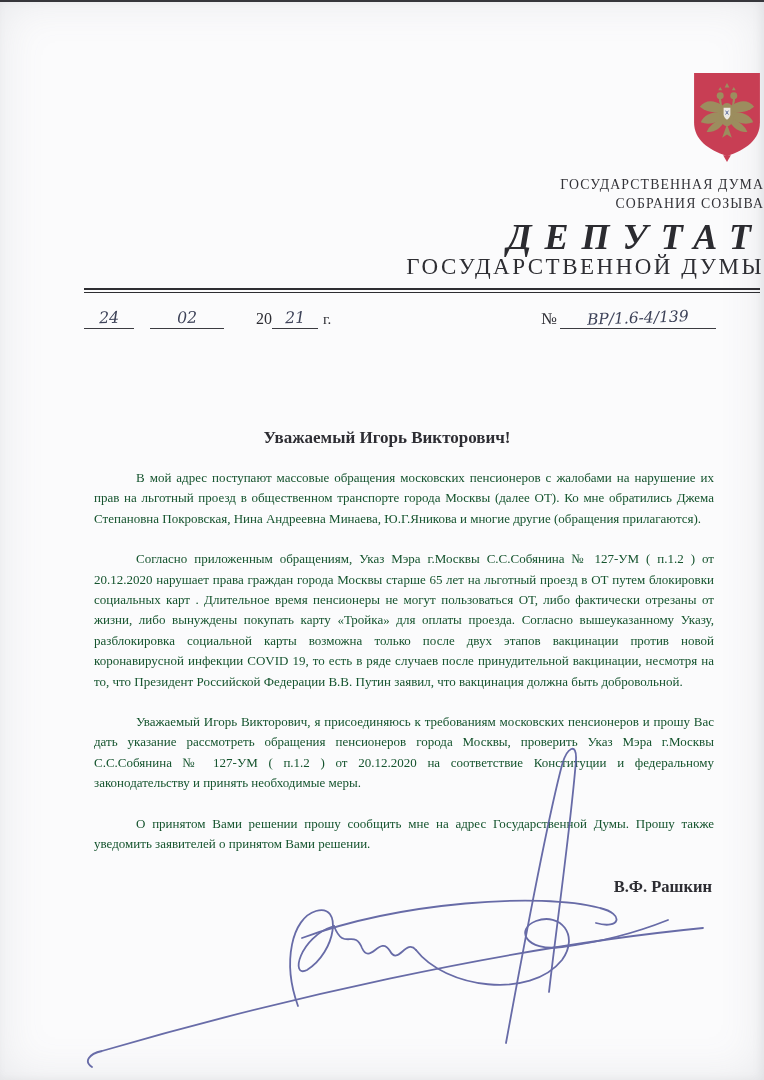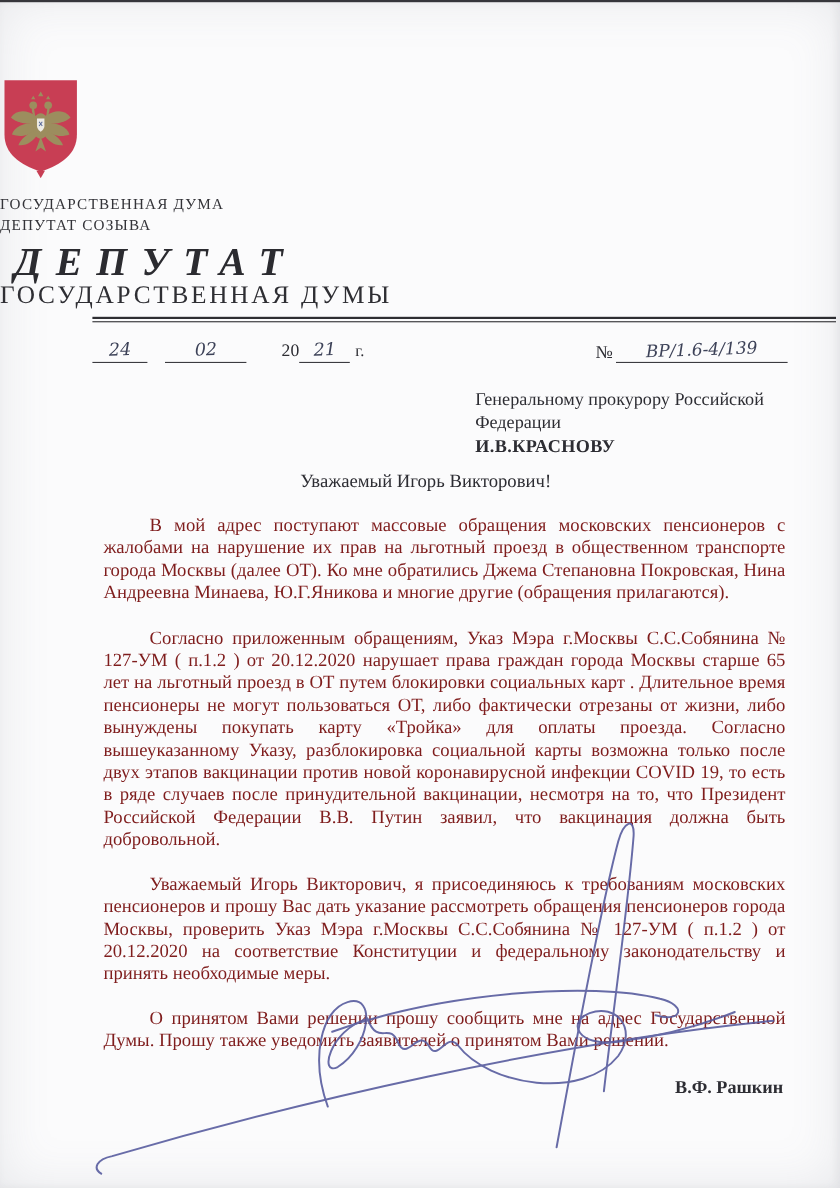--- a/index.html
+++ b/index.html
@@ -14,21 +14,21 @@
   html,body{background:#e9e9eb;}
   .page{
     position:relative;width:764px;height:1080px;margin:0 auto;
     background:#fbfbfc;overflow:hidden;color:var(--text);
     font-family:"Liberation Serif", serif;
     box-shadow:inset 0 0 46px rgba(115,120,132,.14), inset -3px 0 8px rgba(120,120,130,.10);
   }
   .scan-edge-top{position:absolute;top:0;left:0;right:0;height:2px;background:#36363b;}
 
   
-  .letterhead{position:absolute;top:70px;left:0;width:100%;text-align:left;}
+  .letterhead{position:absolute;top:70px;left:0;width:100%;text-align:right;}
   .emblem{display:inline-block;width:74px;height:92px;}
   .org-line{font-size:13.8px;letter-spacing:1.1px;color:#333338;line-height:19px;}
   .org-line.first{margin-top:9px;}
   .deputy-title{margin-top:9px;font-size:36px;font-weight:bold;letter-spacing:13px;text-indent:13px;color:#2b2b30;line-height:30px;font-style:italic;}
   .deputy-subtitle{font-size:23px;letter-spacing:2.5px;color:#2e2e33;line-height:28px;margin-top:1px;}
   .head-rule{position:absolute;top:288px;left:84px;width:676px;height:5px;
     border-top:2.5px solid var(--rule);border-bottom:1.5px solid var(--rule);}
 
   
   .ref-row{position:absolute;top:308px;left:84px;right:48px;display:flex;justify-content:space-between;align-items:flex-end;}
@@ -43,22 +43,22 @@
   .num-group{display:flex;align-items:flex-end;font-size:16.5px;}
   .num-sign{line-height:20px;margin-right:3px;}
   .slot.number{width:156px;font-size:15.5px;}
 
   
   .recipient{position:absolute;left:432px;top:352px;width:285px;font-size:16.5px;line-height:21px;}
   .recipient .name{font-weight:bold;letter-spacing:.4px;margin-top:1px;}
 
   
   .body-block{position:absolute;left:94px;top:428px;width:620px;}
-  .salutation{text-align:center;font-weight:normal;font-size:17px;padding-right:34px;margin-bottom:17px;}
-  .body-block p{font-size:17px;line-height:20.4px;text-align:justify;text-indent:42px;color:#7f1d1d;margin-top:20px;}
+  .salutation{text-align:center;font-weight:bold;font-size:17px;padding-right:34px;margin-bottom:17px;}
+  .body-block p{font-size:13px;line-height:20.4px;text-align:justify;text-indent:42px;color:#14532d;margin-top:20px;}
   .signoff{margin-top:22px;text-align:right;font-weight:bold;font-size:16.5px;padding-right:2px;}
 
   
   .signature-layer{position:absolute;inset:0;pointer-events:none;}
 </style>
 </head>
 <body>
 
 <div class="page">
   <div class="scan-edge-top"></div>
@@ -81,45 +81,40 @@
         <circle cx="45" cy="26.5" r="3.6"></circle>
         <path d="M 29,21 L 31,17.5 L 33,21 Z"></path>
         <path d="M 43,21 L 45,17.5 L 47,21 Z"></path>
         <path d="M 35.5,18 L 38,13.5 L 40.5,18 Z"></path>
         <path d="M 38,56 L 33,70 L 38,66.5 L 43,70 Z"></path>
       </g>
       <path d="M 34.5,39 h 7 v 7 c 0,3.2 -3.5,5.4 -3.5,5.4 c 0,0 -3.5,-2.2 -3.5,-5.4 Z" fill="#eceae3"></path>
       <path d="M 36.5,42 l 3,4 M 39.5,42 l -3,4" stroke="#5a6a9a" stroke-width="1" fill="none"></path>
     </svg>
     <div class="org-line first">ГОСУДАРСТВЕННАЯ ДУМА</div>
-    <div class="org-line">ДЕПУТАТ СОЗЫВА</div>
+    <div class="org-line">СОБРАНИЯ СОЗЫВА</div>
     <div class="deputy-title">ДЕПУТАТ</div>
-    <div class="deputy-subtitle">ГОСУДАРСТВЕННАЯ ДУМЫ</div>
+    <div class="deputy-subtitle">ГОСУДАРСТВЕННОЙ ДУМЫ</div>
   </div>
   <div class="head-rule"></div>
 
   <div class="ref-row">
     <div class="date-group">
       <span class="slot day"><span class="hand">24</span></span>
       <span class="slot month"><span class="hand">02</span></span>
       <span class="printed-20">20</span>
         <span class="slot year"><span class="hand">21</span></span>
       <span class="year-suffix">г.</span>
     </div>
     <div class="num-group">
       <span class="num-sign">№</span>
       <span class="slot number"><span class="hand">ВР/1.6-4/139</span></span>
     </div>
   </div>
 
-  <div class="recipient">
-    <div>Генеральному прокурору Российской</div>
-    <div>Федерации</div>
-    <div class="name">И.В.КРАСНОВУ</div>
-  </div>
 
   <div class="body-block">
     <div class="salutation">Уважаемый Игорь Викторович!</div>
     <p>В мой адрес поступают массовые обращения московских пенсионеров с жалобами на нарушение их прав на льготный проезд в общественном транспорте города Москвы (далее ОТ). Ко мне обратились Джема Степановна Покровская, Нина Андреевна Минаева, Ю.Г.Яникова и многие другие (обращения прилагаются).</p>
     <p>Согласно приложенным обращениям, Указ Мэра г.Москвы С.С.Собянина № 127-УМ ( п.1.2 ) от 20.12.2020 нарушает права граждан города Москвы старше 65 лет на льготный проезд в ОТ путем блокировки социальных карт . Длительное время пенсионеры не могут пользоваться ОТ, либо фактически отрезаны от жизни, либо вынуждены покупать карту «Тройка» для оплаты проезда. Согласно вышеуказанному Указу, разблокировка социальной карты возможна только после двух этапов вакцинации против новой коронавирусной инфекции COVID 19, то есть в ряде случаев после принудительной вакцинации, несмотря на то, что Президент Российской Федерации В.В. Путин заявил, что вакцинация должна быть добровольной.</p>
     <p>Уважаемый Игорь Викторович, я присоединяюсь к требованиям московских пенсионеров и прошу Вас дать указание рассмотреть обращения пенсионеров города Москвы, проверить Указ Мэра г.Москвы С.С.Собянина № 127-УМ ( п.1.2 ) от 20.12.2020 на соответствие Конституции и федеральному законодательству и принять необходимые меры.</p>
     <p>О принятом Вами решении прошу сообщить мне на адрес Государственной Думы. Прошу также уведомить заявителей о принятом Вами решении.</p>
     <div class="signoff">В.Ф. Рашкин</div>
   </div>
 

